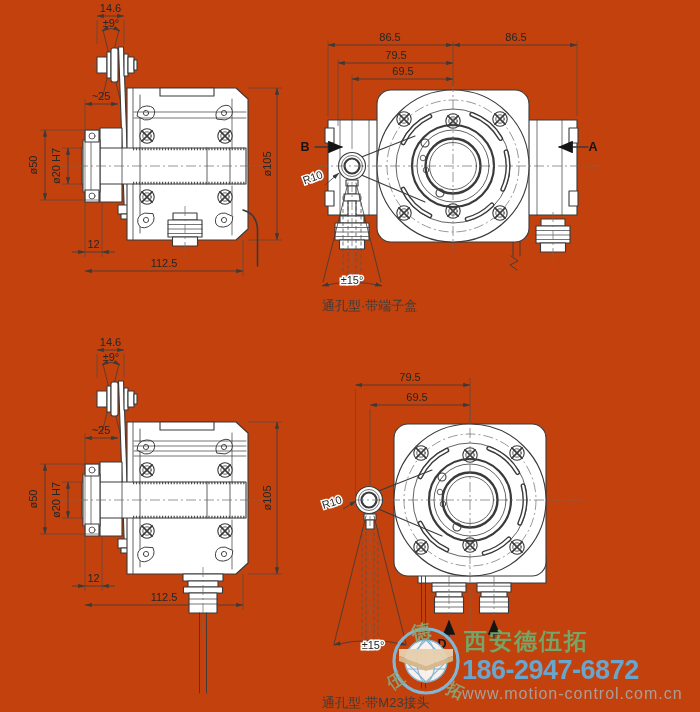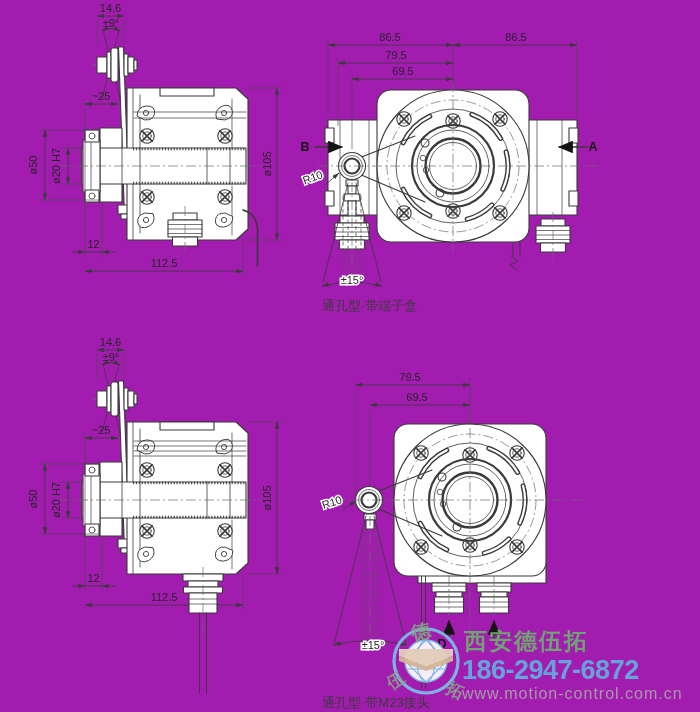--- a/index.html
+++ b/index.html
@@ -1,16 +1,16 @@
 <!DOCTYPE html>
 <html><head>
 <meta charset="utf-8">
 <style>
   html,body{margin:0;padding:0;background:#fff;}
-  .page{width:700px;height:712px;background:#a21caf;position:relative;overflow:hidden;
+  .page{width:700px;height:712px;background:#c2410c;position:relative;overflow:hidden;
         font-family:"Liberation Sans",sans-serif;}
   svg{display:block;}
   
   .s{stroke:#3a3a3a;fill:none;stroke-width:1.1;stroke-linejoin:round;stroke-linecap:round;}
   .f{fill:#fff;stroke:#3a3a3a;stroke-width:1.1;stroke-linejoin:round;}
   .w7{stroke-width:.7}.w8{stroke-width:.8}.w9{stroke-width:.9}.w14{stroke-width:1.4}
   .w16{stroke-width:1.6}.w22{stroke-width:2.2}.w24{stroke-width:2.4}
   .cl{stroke:#6b6b6b;stroke-width:.7;fill:none;stroke-dasharray:10 3 2 3;}
   .ext{stroke:#4b4b4b;stroke-width:.65;fill:none;}
   .dim{stroke:#3a3a3a;stroke-width:.8;fill:none;}

